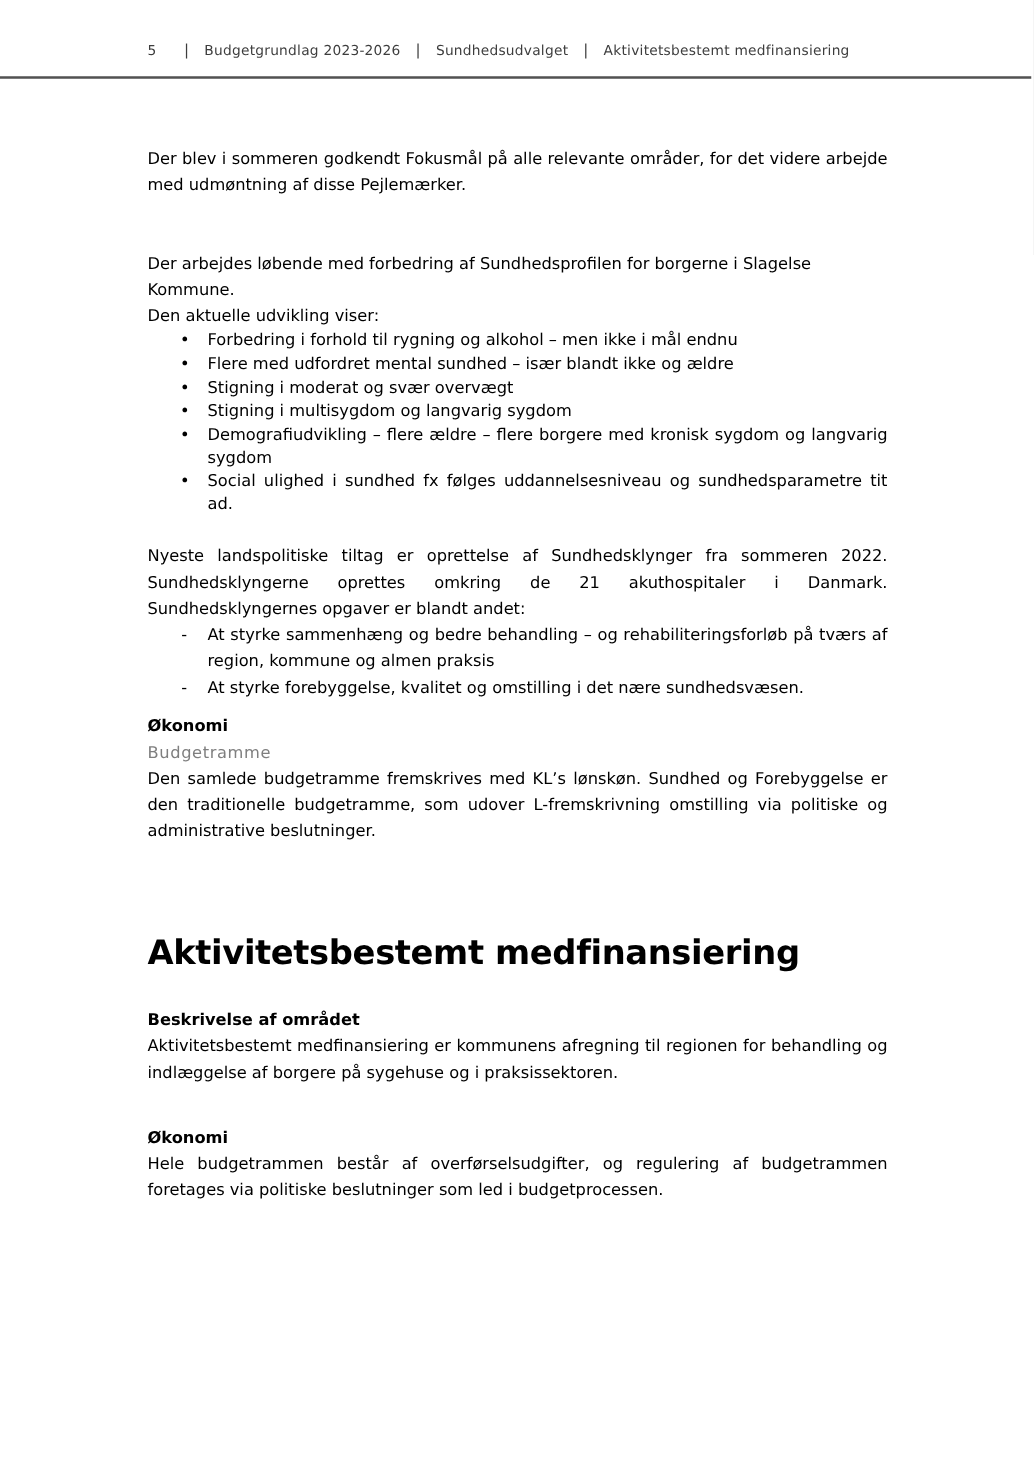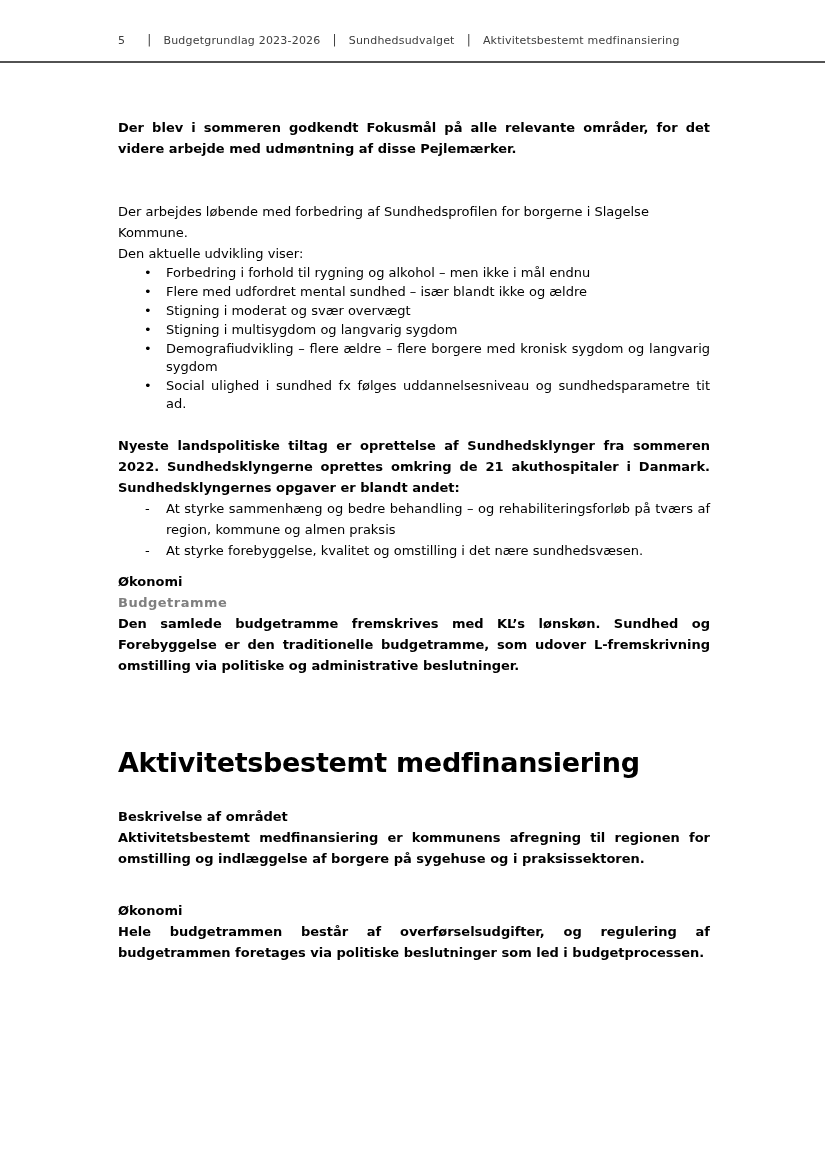--- a/index.html
+++ b/index.html
@@ -40,26 +40,26 @@
   
   .content {
     position: absolute;
     top: 117px;
     left: 118px;
     width: 592px;
     font-size: 13px;
     line-height: 21px;
   }
   p, .line { margin: 0; }
-  .justify { text-align: justify; font-weight: bold; }
+  .justify { text-align: justify; }
   .gap { height: 21px; }          
   .gap-sm { height: 10px; }
   .b { font-weight: bold; }
   .subhead-gray {
-    font-weight: bold;
+    font-weight: normal;
     color: var(--subhead-gray, #7f7f7f);
     letter-spacing: 0.5px;
   }
   
   ul.bullets, ul.dashes { list-style: none; }
   ul.bullets li, ul.dashes li {
     position: relative;
     padding-left: 48px;
     line-height: 18px;
     margin-bottom: 1px;
@@ -140,21 +140,21 @@
 
     <div class="gap-sm"></div>
 
     <div class="b">Økonomi</div>
     <div class="subhead-gray">Budgetramme</div>
     <p class="justify">Den samlede budgetramme fremskrives med KL’s lønskøn. Sundhed og Forebyggelse er den traditionelle budgetramme, som udover L-fremskrivning omstilling via politiske og administrative beslutninger.</p>
 
     <div class="h1">Aktivitetsbestemt medfinansiering</div>
 
     <div class="b">Beskrivelse af området</div>
-    <p class="justify">Aktivitetsbestemt medfinansiering er kommunens afregning til regionen for omstilling og indlæggelse af borgere på sygehuse og i praksissektoren.</p>
+    <p class="justify">Aktivitetsbestemt medfinansiering er kommunens afregning til regionen for behandling og indlæggelse af borgere på sygehuse og i praksissektoren.</p>
 
     <div class="gap"></div>
 
 
     <div class="gap-sm"></div>
 
     <div class="b">Økonomi</div>
     <p class="justify">Hele budgetrammen består af overførselsudgifter, og regulering af budgetrammen foretages via politiske beslutninger som led i budgetprocessen.</p>
 
   </div>

